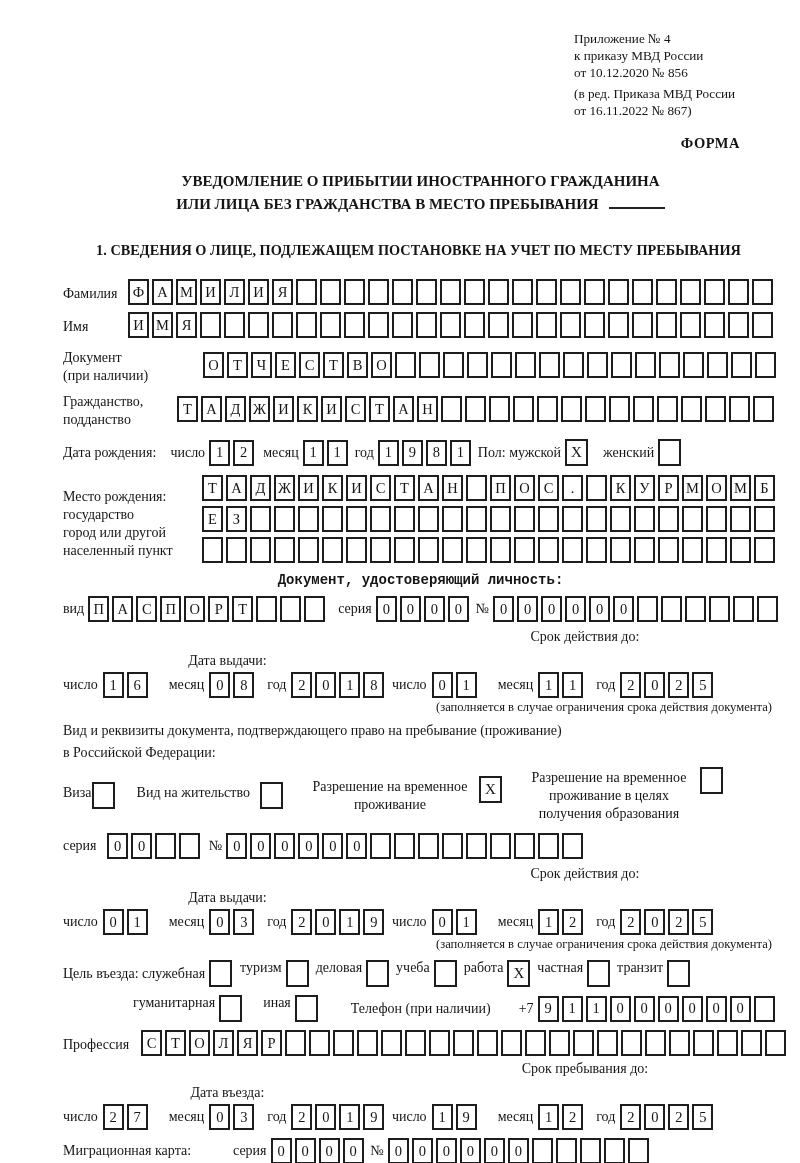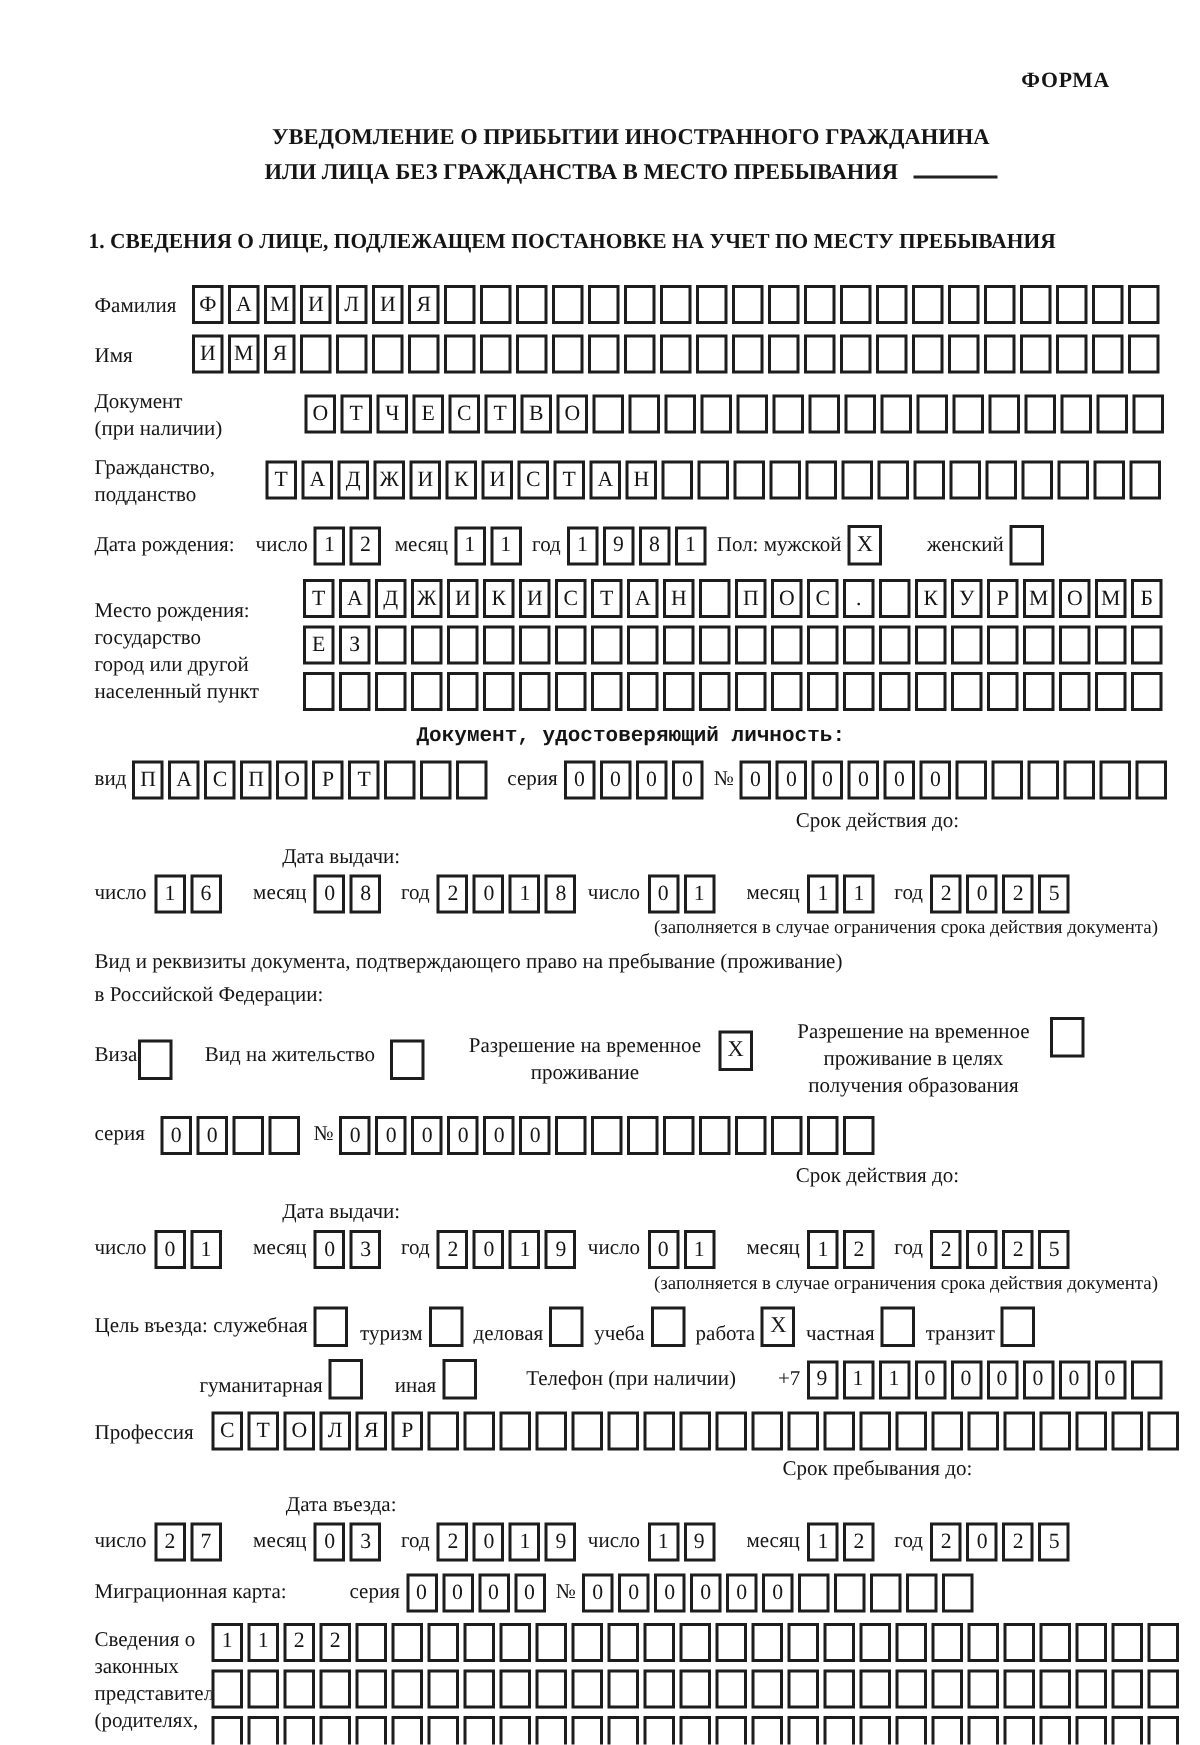--- a/index.html
+++ b/index.html
@@ -12,37 +12,37 @@
   .page { padding: 30px 22px 0 63px; }
 
   
   .hdr { width: 192px; margin-left: auto; margin-right: 12px; font-size: 13.2px; line-height: 17px; }
   .hdr .ed { margin-top: 4px; }
   .forma { text-align: right; font-weight: bold; font-size: 14.5px; margin: 16px 38px 0 0; letter-spacing: .5px; }
 
   
   .title { text-align: center; font-weight: bold; font-size: 15px; line-height: 23px; margin-top: 18px; }
   .title-ul { display:inline-block; width: 56px; border-bottom: 2px solid #222; height: 12px; margin-left: 10px; }
-  .sec-head { font-weight: bold; font-size: 14.3px; margin: 26px 0 20px -4px; white-space: nowrap; }
+  .sec-head { font-weight: bold; font-size: 14.3px; margin: 26px 0 20px -4px; white-space: nowrap; text-align: center; }
 
   
   .frow { display: flex; align-items: center; margin-bottom: 7px; }
   .flabel { font-size: 14px; line-height: 18px; padding-top: 4px; flex-shrink: 0; }
   .cells { display: flex; flex-wrap: nowrap; }
   .cell {
     width: 21px; height: 26px; border: 2px solid #1d1d1d; margin-right: 3px;
     display: inline-flex; align-items: center; justify-content: center;
     font-size: 14.5px; flex-shrink: 0; background: #fff;
   }
   .cells-col .cells { margin-bottom: 5px; }
   .cbox {
     width: 23px; height: 27px; border: 2px solid #1d1d1d; display: inline-flex;
     align-items: center; justify-content: center; font-size: 15px; flex-shrink: 0; background:#fff;
   }
-  .inl { display: inline-flex; align-items: flex-end; }
+  .inl { display: inline-flex; align-items: flex-start; }
   .lab { padding: 0 4px 0 0; }
   .gap { width: 14px; flex-shrink: 0; }
 
   .center-b { text-align: center; font-weight: bold; font-size: 14px; margin: 4px 0 8px 0; font-family: Liberation Mono, monospace; }
 
   .dates-labels { display: flex; font-size: 14px; margin: 3px 0 3px 0; }
   .dates-labels .dl { width: 46%; text-align: center; margin-top: 24px; }
   .dates-labels .dr { width: 54%; text-align: center; }
   .dates-row { display: flex; align-items: center; }
   .dgroup { display: flex; align-items: center; }
@@ -57,20 +57,27 @@
   .purpose-row { display: flex; align-items: center; margin-bottom: 8px; }
   .purpose-row .inl { margin-right: 7px; }
   .nowrap { white-space: nowrap; font-family: Liberation Serif, serif; }
   .mt2 { margin-top: 2px; }
 </style>
 </head>
 <body>
 
 <div class="page">
 
+  <div class="hdr">
+    <div>Приложение № 4</div>
+    <div>к приказу МВД России</div>
+    <div>от 10.12.2020 № 856</div>
+    <div class="ed">(в ред. Приказа МВД России</div>
+    <div>от 16.11.2022 № 867)</div>
+  </div>
   <div class="forma">ФОРМА</div>
 
   <div class="title">
     <div>УВЕДОМЛЕНИЕ О ПРИБЫТИИ ИНОСТРАННОГО ГРАЖДАНИНА</div>
     <div><span>ИЛИ ЛИЦА БЕЗ ГРАЖДАНСТВА В МЕСТО ПРЕБЫВАНИЯ</span><span class="title-ul"></span></div>
   </div>
 
   <div class="sec-head">1. СВЕДЕНИЯ О ЛИЦЕ, ПОДЛЕЖАЩЕМ ПОСТАНОВКЕ НА УЧЕТ ПО МЕСТУ ПРЕБЫВАНИЯ</div>
 
   <div class="frow">
@@ -221,21 +228,21 @@
       </span>
     <span class="lab" style="padding-left:4px">год</span>
     <span class="cells">
         <span class="cell">1</span>
         <span class="cell">9</span>
         <span class="cell">8</span>
         <span class="cell">1</span>
       </span>
     <span class="lab nowrap" style="padding-left:4px">Пол: мужской</span>
     <span class="cbox">X</span>
-    <span class="lab nowrap" style="padding-left:30px">женский</span>
+    <span class="lab nowrap" style="padding-left:15px">женский</span>
     <span class="cbox"></span>
   </div>
 
   <div class="frow" style="margin-bottom:2px">
     <span class="flabel" style="width:139px">
       <span>Место рождения:</span><br>
       <span>государство</span><br>
       <span>город или другой</span><br>
       <span>населенный пункт</span>
     </span>

